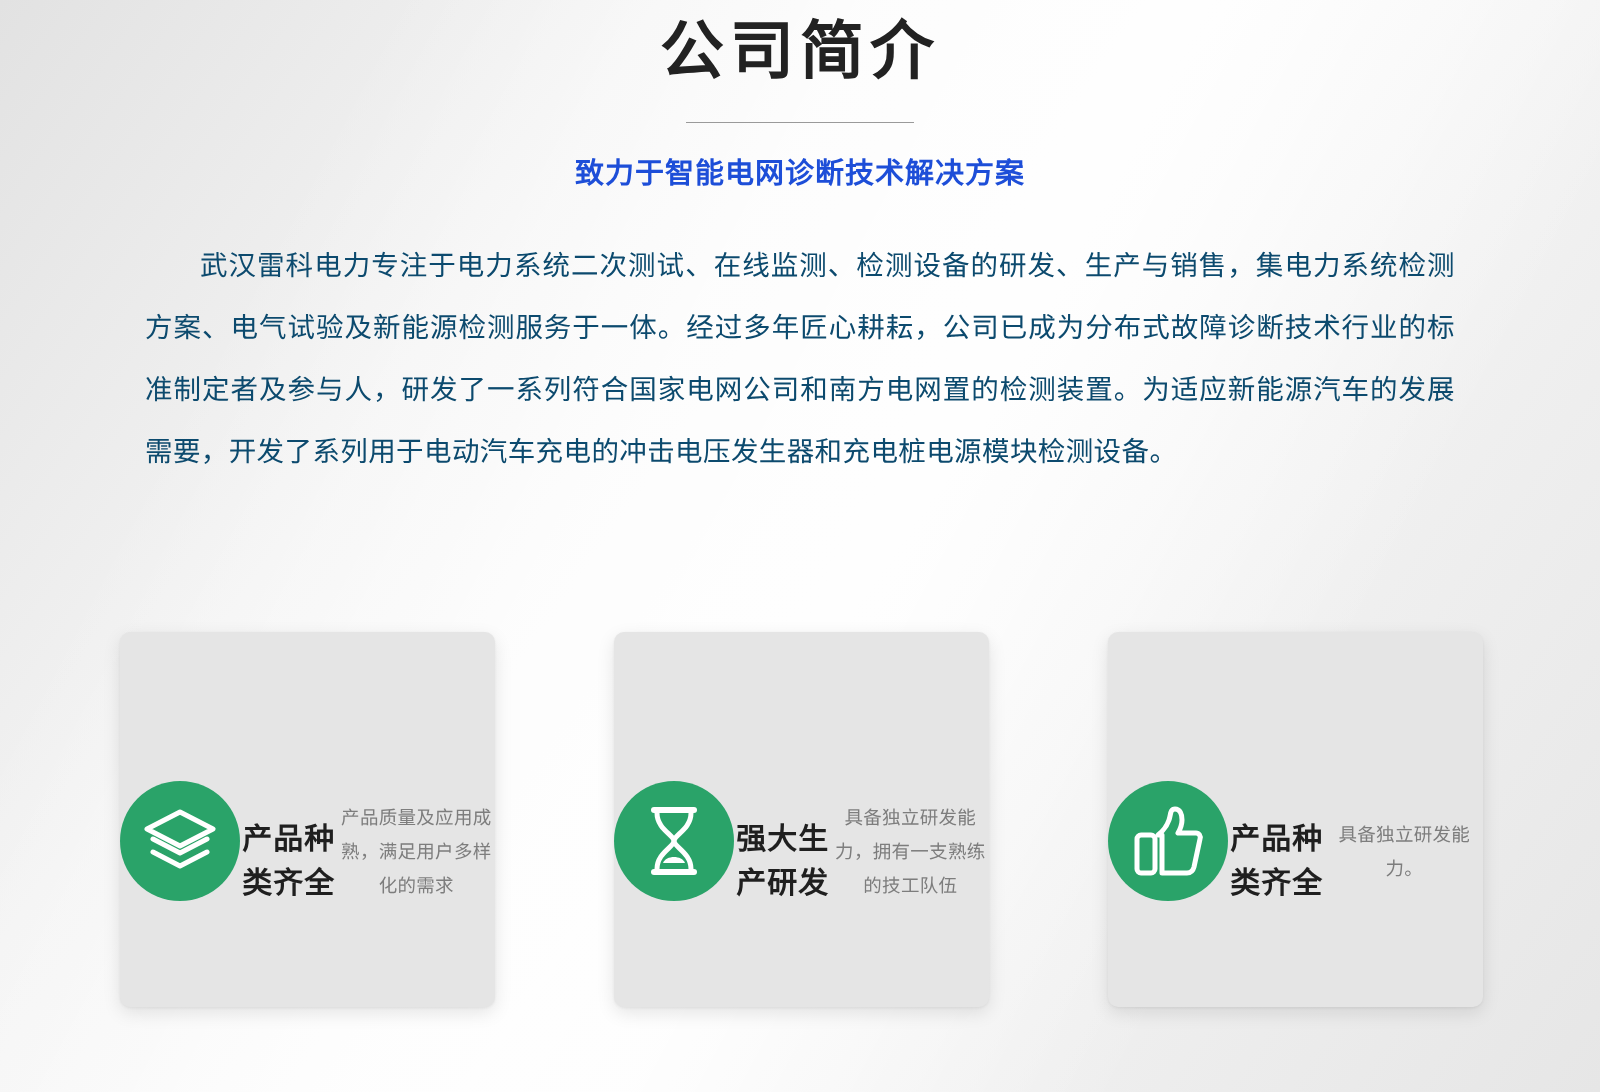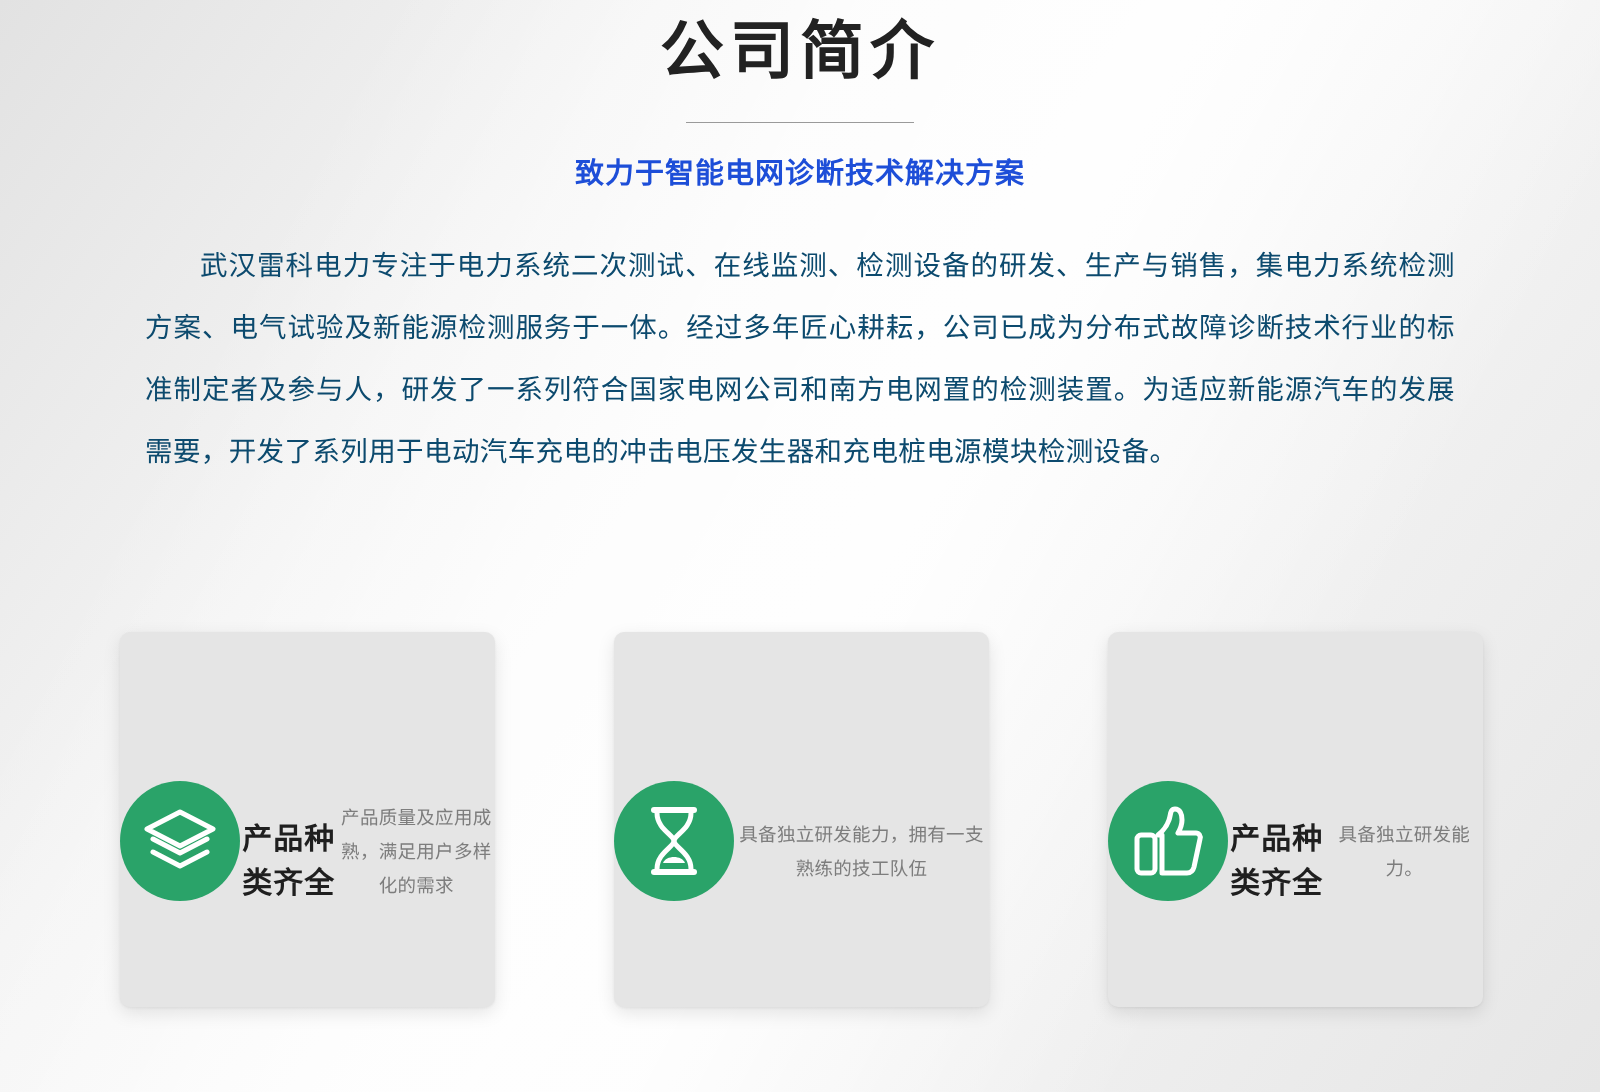--- a/index.html
+++ b/index.html
@@ -153,20 +153,21 @@
     <div class="card">
       <div class="icon-circle">
         <svg width="62" height="72" viewBox="0 0 62 72" fill="none" xmlns="http://www.w3.org/2000/svg">
           <rect x="8" y="2" width="46" height="6" rx="3" fill="#ffffff"></rect>
           <rect x="8" y="64" width="46" height="6" rx="3" fill="#ffffff"></rect>
           <path d="M14 8 C14 24 31 30 31 36 C31 42 14 48 14 64" stroke="#ffffff" stroke-width="5" fill="none" stroke-linecap="round"></path>
           <path d="M48 8 C48 24 31 30 31 36 C31 42 48 48 48 64" stroke="#ffffff" stroke-width="5" fill="none" stroke-linecap="round"></path>
           <path d="M20 58 C23 50 39 50 42 58 Z" fill="#ffffff"></path>
         </svg>
       </div>
+      <div class="card-title">强大生产研发</div>
       <div class="card-desc">具备独立研发能力，拥有一支熟练的技工队伍</div>
     </div>
 
     <div class="card">
       <div class="icon-circle">
         <svg width="72" height="72" viewBox="0 0 72 72" fill="none" xmlns="http://www.w3.org/2000/svg">
           <path d="M26 30 C26 30 34 24 37 15 C39 9 38 4 43 4 C48 4 50 9 50 15 C50 21 46 28 46 28 L64 28 C67 28 69 31 68 34 L62 62 C61 66 58 68 55 68 L30 68 L30 30 Z" fill="none" stroke="#ffffff" stroke-width="5" stroke-linejoin="round" stroke-linecap="round"></path>
           <rect x="5" y="30" width="18" height="38" rx="4" fill="none" stroke="#ffffff" stroke-width="5"></rect>
         </svg>
       </div>

